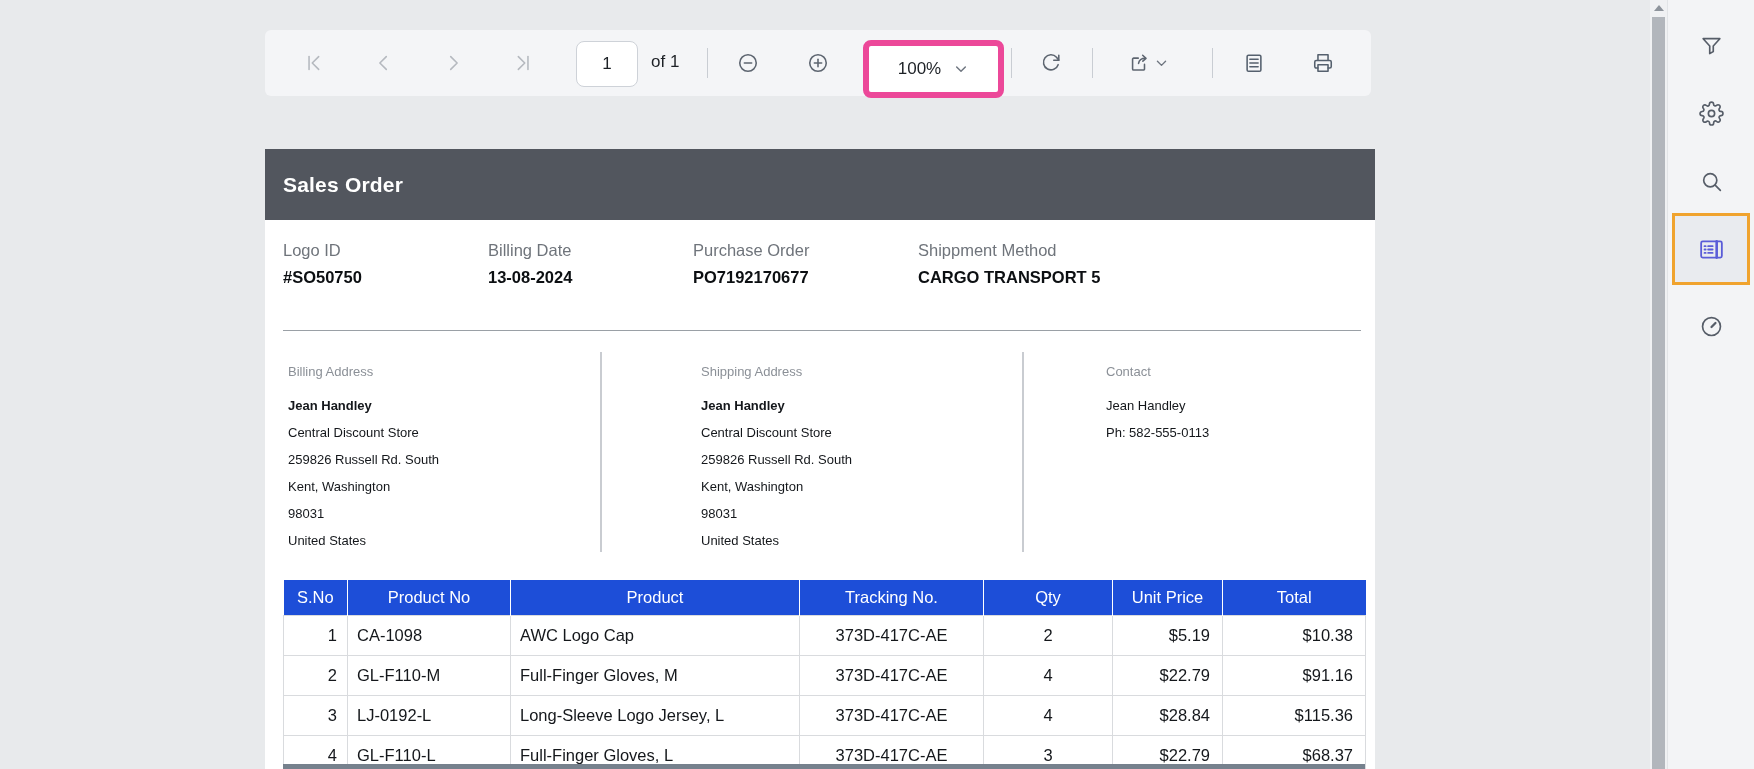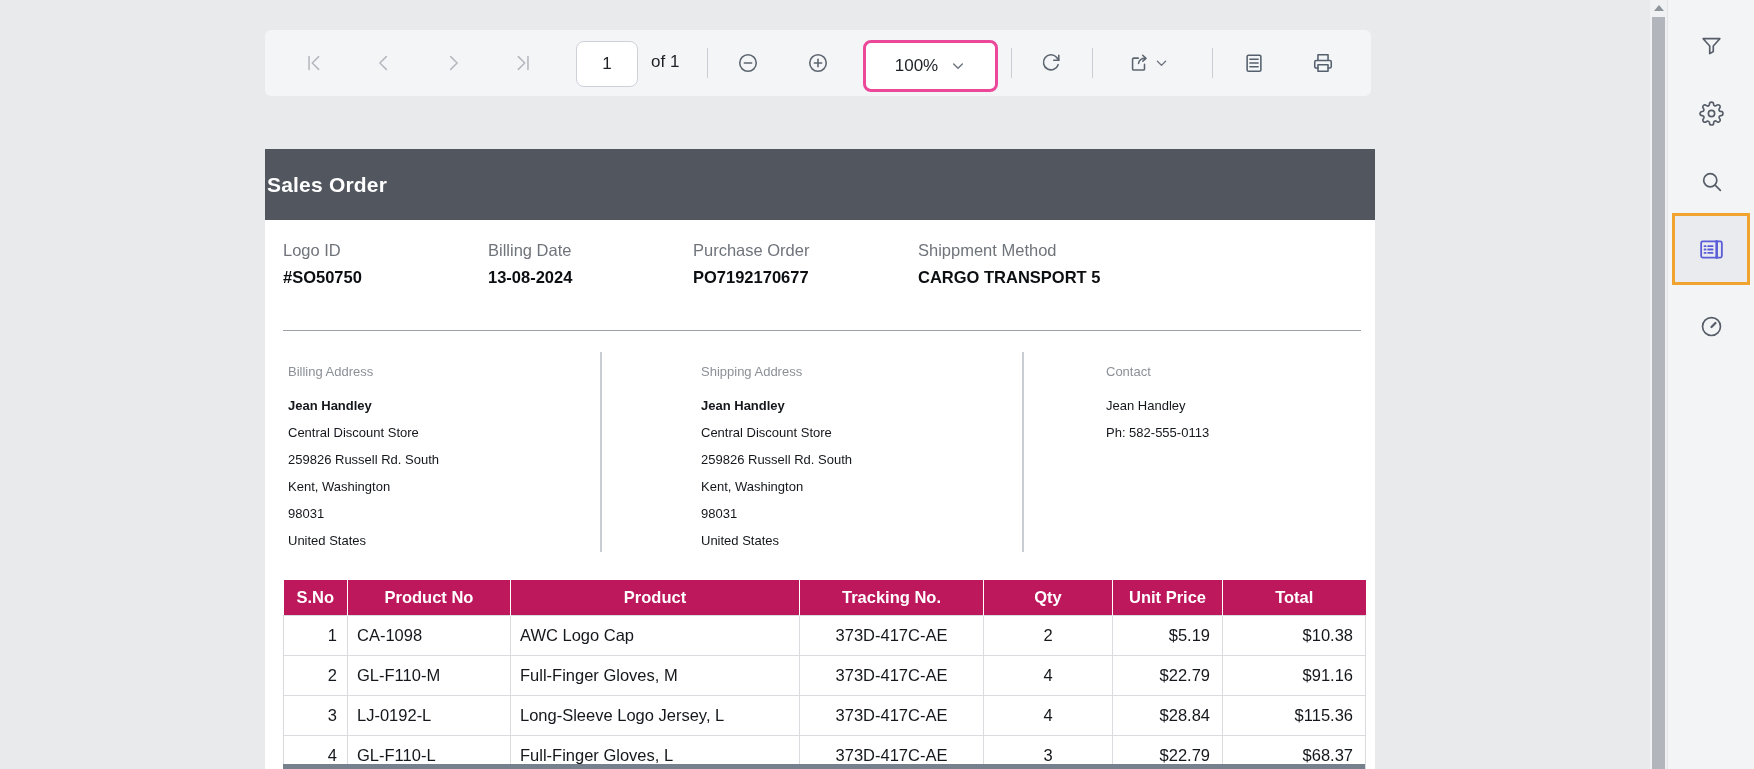--- a/index.html
+++ b/index.html
@@ -23,49 +23,49 @@
   .tdiv{position:absolute;top:18px;width:1px;height:30px;background:#c9cdd3;}
   .pagebox{
     position:absolute;left:311px;top:11px;width:56px;height:42px;
     background:#fff;border:1px solid #ced2d8;border-radius:8px;
     text-align:center;font-size:17px;color:#1d2126;outline:none;
     font-family:"Liberation Sans", sans-serif;
   }
   .ofpage{position:absolute;left:386px;top:22px;font-size:17px;color:#1d2126;white-space:nowrap;}
   .zoombox{
     position:absolute;left:598px;top:10px;width:129px;height:46px;
-    background:#fff;border:3px solid #ec4899;border-radius:8px;
+    background:#fff;border:6px solid #ec4899;border-radius:8px;
     display:flex;align-items:center;justify-content:center;gap:12px;
     font-size:17px;color:#1d2126;cursor:pointer;
   }
   .zoombox svg{width:16px;height:16px;}
   .chev-sm{position:absolute;top:26px;width:15px;height:15px;}
 
   
   .page{position:absolute;left:265px;top:149px;width:1110px;height:620px;background:#ffffff;}
   .band{
     position:absolute;left:0;top:0;width:100%;height:71px;background:#52565e;
     display:flex;align-items:center;
   }
-  .band .title{color:#ffffff;font-size:21px;font-weight:bold;margin-left:2px;letter-spacing:.2px;}
+  .band .title{color:#ffffff;font-size:21px;font-weight:bold;margin-left:18px;letter-spacing:.2px;}
   .info{position:absolute;left:18px;top:92px;display:grid;grid-template-columns:205px 205px 225px 226px auto;}
   .info .label{font-size:16.5px;color:#6f747b;}
   .info .value{font-size:16.5px;font-weight:bold;color:#0c0f12;margin-top:8px;white-space:nowrap;}
   .hr{position:absolute;left:18px;top:181px;width:1078px;border-top:1px solid #9aa0a6;}
   .addr{position:absolute;left:0;top:195px;width:100%;height:220px;}
   .vdiv{position:absolute;top:8px;height:200px;width:2px;background:#c9ccd1;}
   .addr-col{position:absolute;top:14px;font-size:13px;color:#14171b;line-height:27px;}
   .addr-col .alabel{color:#8b9097;margin-bottom:7px;}
   .addr-col .aname{font-weight:bold;}
 
   
   .table-wrap{position:absolute;left:18px;top:431px;}
   table.items{border-collapse:collapse;table-layout:fixed;width:1082px;font-size:16.5px;}
   table.items th{
-    background:#be185d;color:#fff;font-weight:bold;height:33px;
+    background:#1d4ed8;color:#fff;font-weight:normal;height:33px;
     text-align:center;border-right:1px solid rgba(255,255,255,.55);
     overflow:hidden;white-space:nowrap;
   }
   table.items th:last-child{border-right:none;}
   table.items td{
     height:37px;background:#fff;border:1px solid #d9dbde;color:#14171b;
     overflow:hidden;white-space:nowrap;
   }
   td.c-sno{text-align:right;padding-right:10px;}
   td.c-left{text-align:left;padding-left:9px;}

